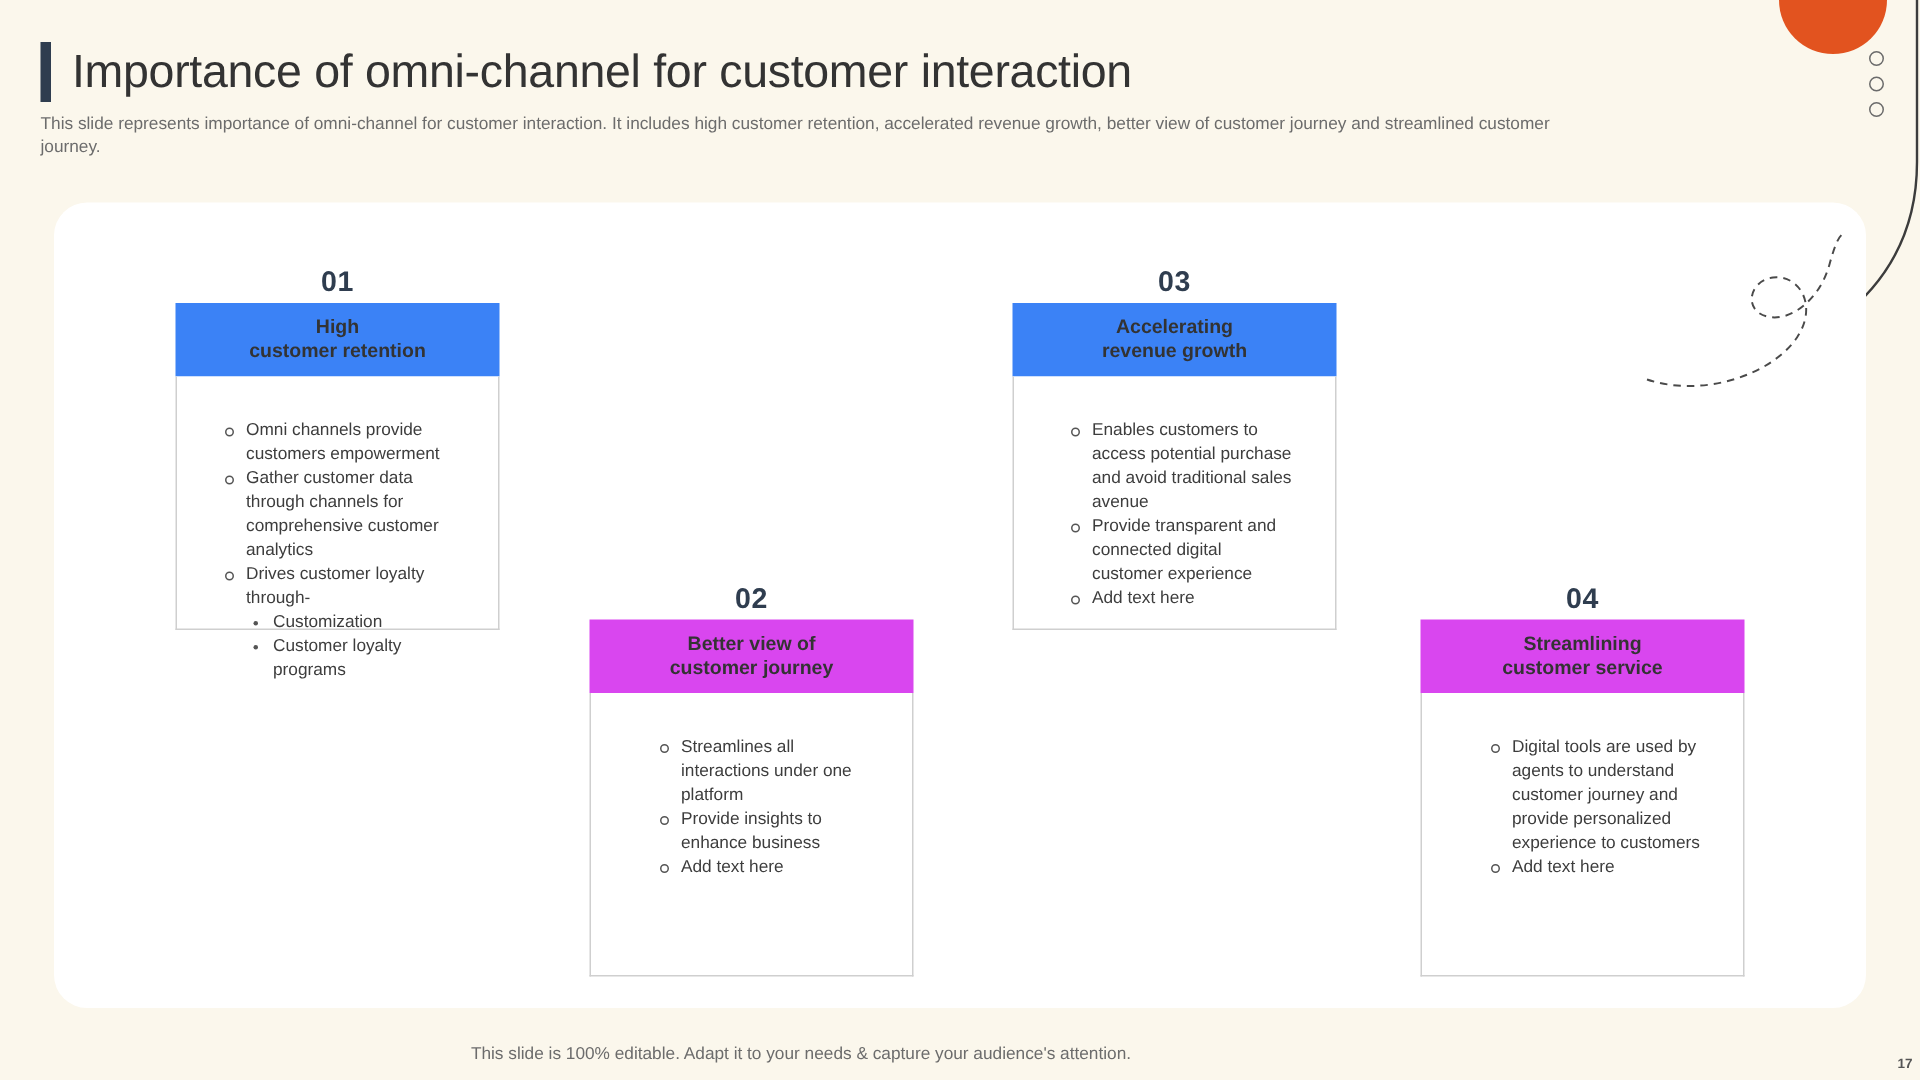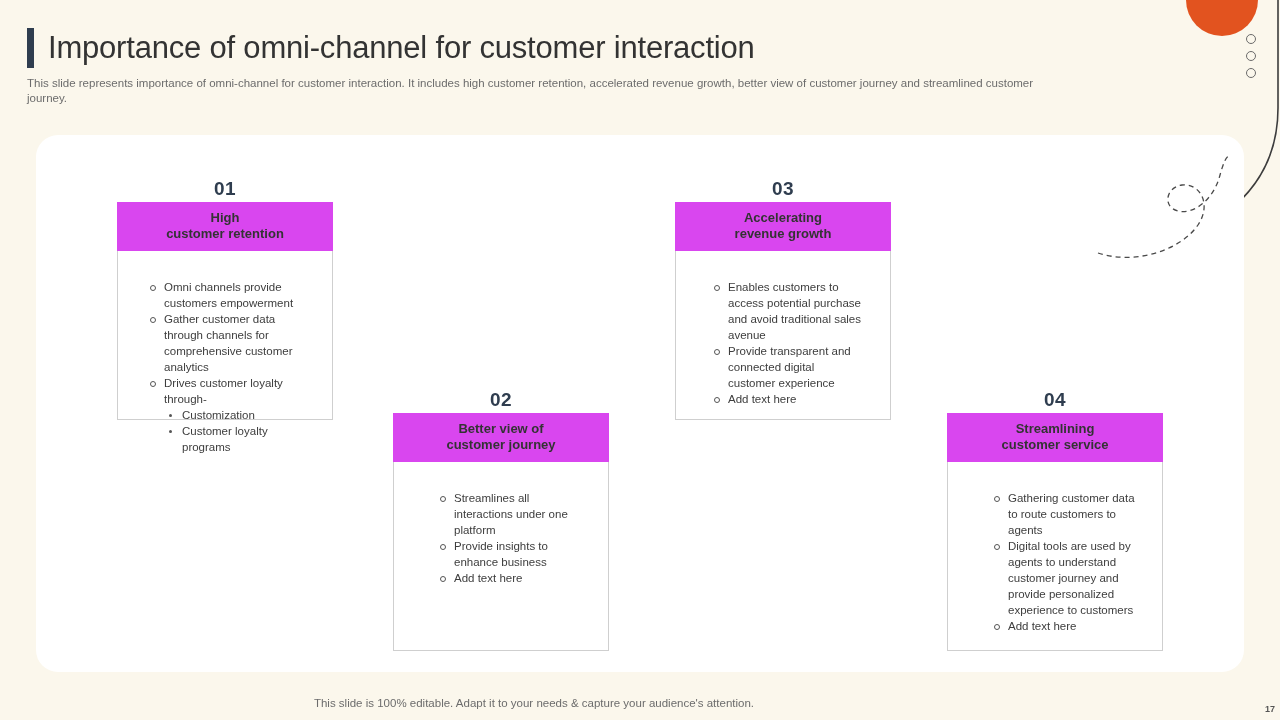--- a/index.html
+++ b/index.html
@@ -58,21 +58,21 @@
   .num-shadow:after{
     content:"";position:absolute;left:-3px;right:-3px;bottom:-1px;height:7px;
     background:rgba(160,180,225,0.55);z-index:-1;
   }
   .num-shadow.orange:after{background:rgba(240,190,120,0.6);}
   .num-wrap{text-align:center;}
   .head{
     text-align:center;font-size:13px;font-weight:bold;color:#333;
     padding:8px 4px 9px;line-height:16px;
   }
-  .head.blue{background:#d946ef;}
+  .head.blue{background:#3b82f6;}
   .head.orange{background:#d946ef;}
   .body{
     border:1px solid #cfcfcf;border-top:none;background:#fff;
     padding:12px 10px 12px 8px;
   }
   ul.lst{margin:16px;padding:0;list-style:none;}
   ul.lst > li{
     position:relative;padding-left:22px;font-size:11.5px;line-height:16px;
     color:#3d3d3d;margin-bottom:0px;
   }
@@ -184,21 +184,20 @@
   <div class="col" style="left:911px;top:254px;width:216px;">
     <div class="num-wrap">
       <span class="num num-shadow orange">04</span>
     </div>
     <div class="head orange">
       <div>Streamlining</div>
       <div>customer service</div>
     </div>
     <div class="body" style="height:164px;padding-left:22px;">
       <ul class="lst">
-        <li>Gathering customer data to route customers to agents</li>
         <li>Digital tools are used by agents to understand customer journey and provide personalized experience to customers</li>
         <li>Add text here</li>
       </ul>
     </div>
   </div>
 
 </div>
 
 <div class="footer">This slide is 100% editable. Adapt it to your needs &amp; capture your audience's attention.</div>
 <div class="page-no">17</div>

